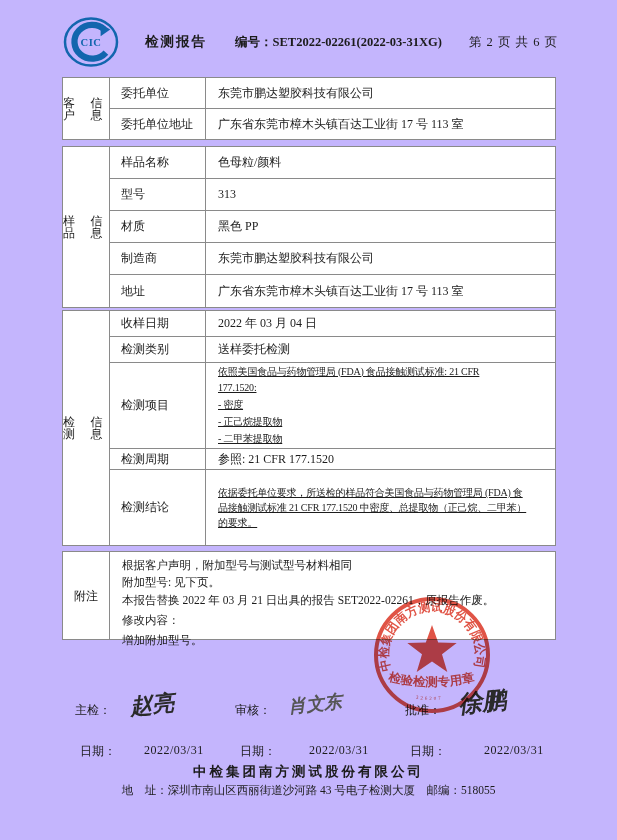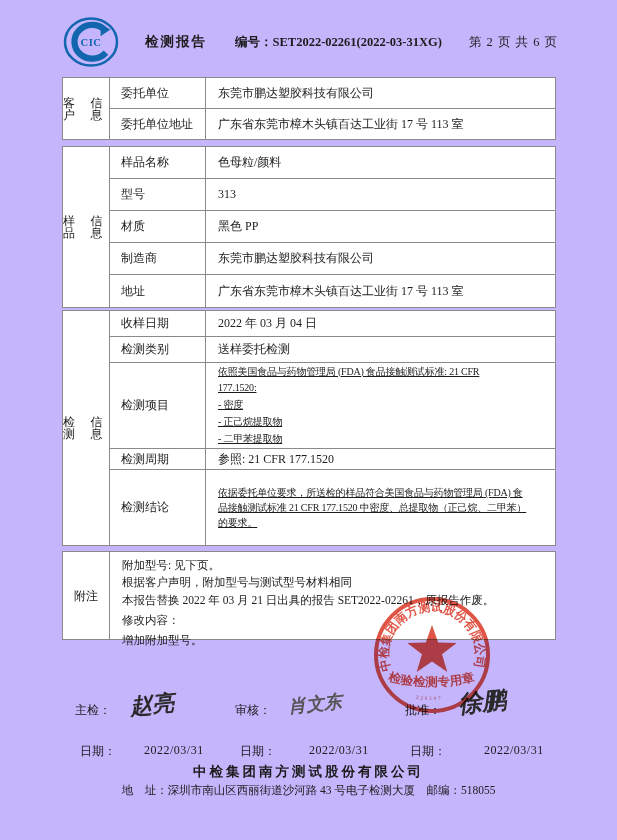--- a/index.html
+++ b/index.html
@@ -149,22 +149,22 @@
         </div>
       </div>
     </div>
   </div>
 
   <div class="sec" style="top:551px; height:89px;">
     <div class="sec-label">
       <span>附注</span>
     </div>
     <div class="notes-body">
+      <div class="ln">根据客户声明，附加型号与测试型号材料相同</div>
       <div class="ln">附加型号: 见下页。</div>
-      <div class="ln">根据客户声明，附加型号与测试型号材料相同</div>
       <div class="ln">本报告替换 2022 年 03 月 21 日出具的报告 SET2022-02261，原报告作废。</div>
       <div class="ln sp">修改内容：</div>
       <div class="ln sp">增加附加型号。</div>
     </div>
   </div>
 
   <div class="sigblock">
     <span class="lab" style="left:13px; top:12px;">主检：</span>
     <span class="sig" style="left:68px; top:0px; font-size:22px;">赵亮</span>
     <span class="lab" style="left:173px; top:12px;">审核：</span>

